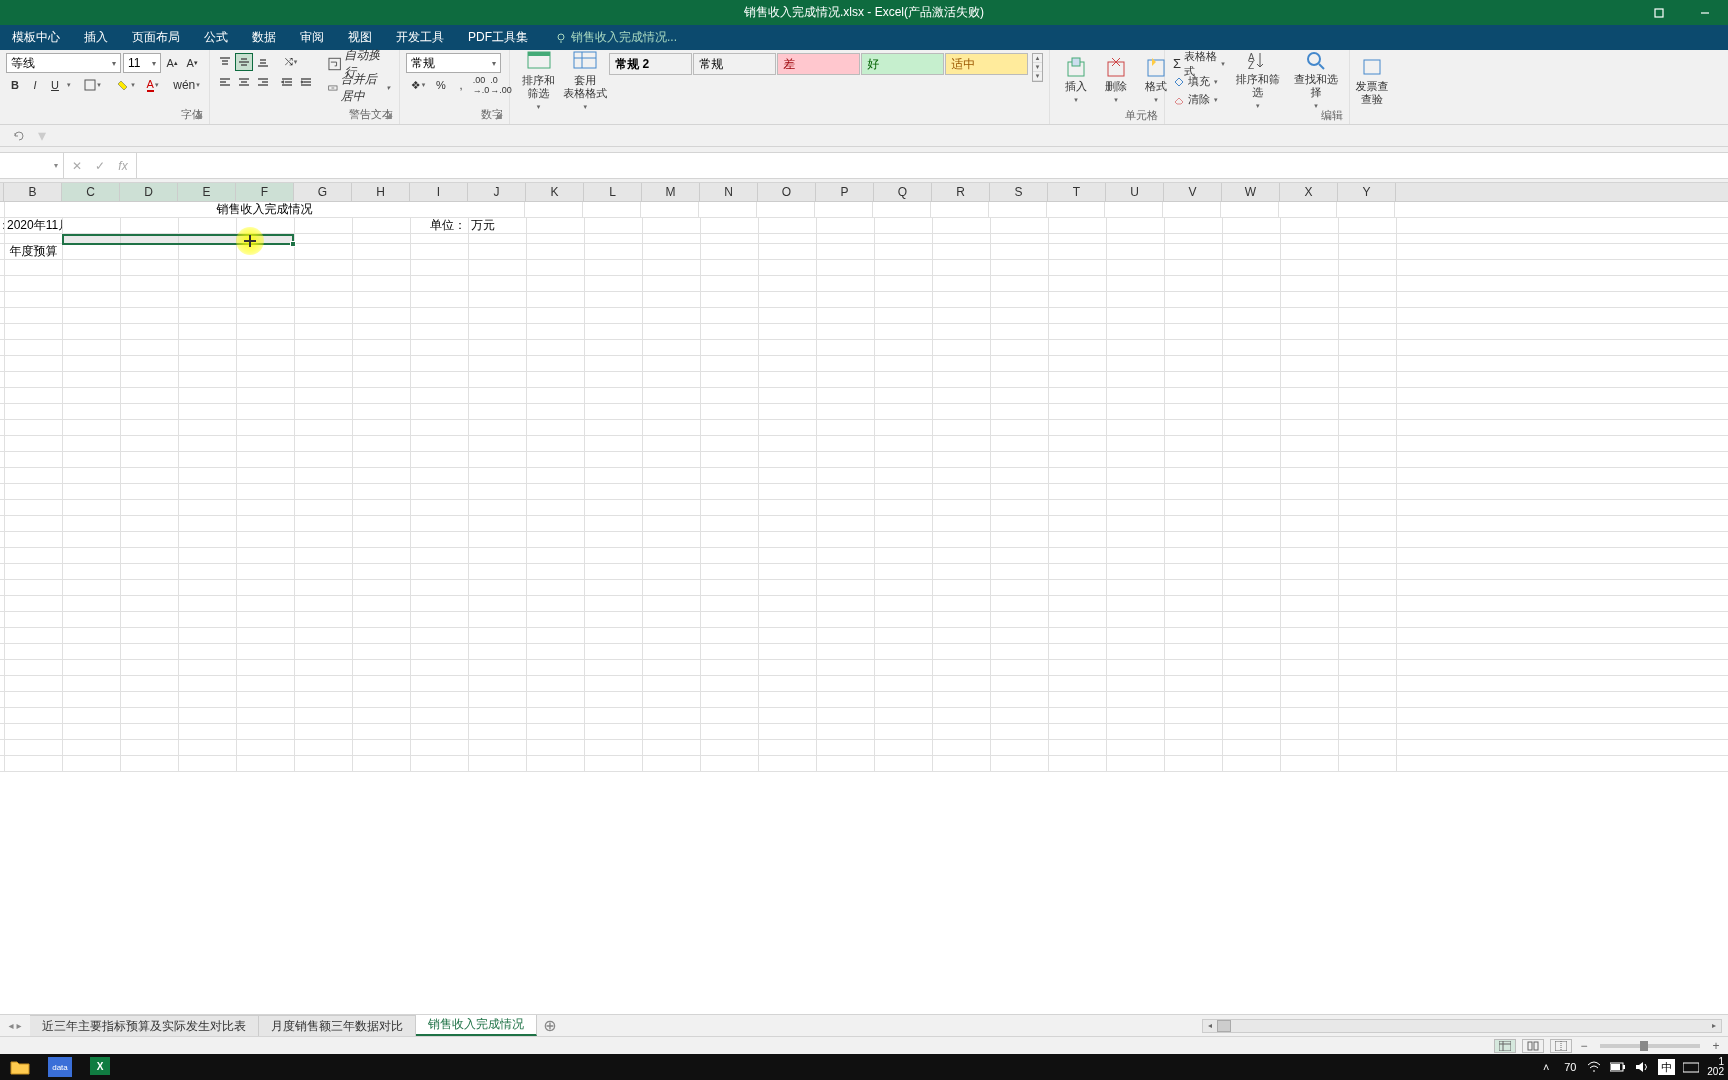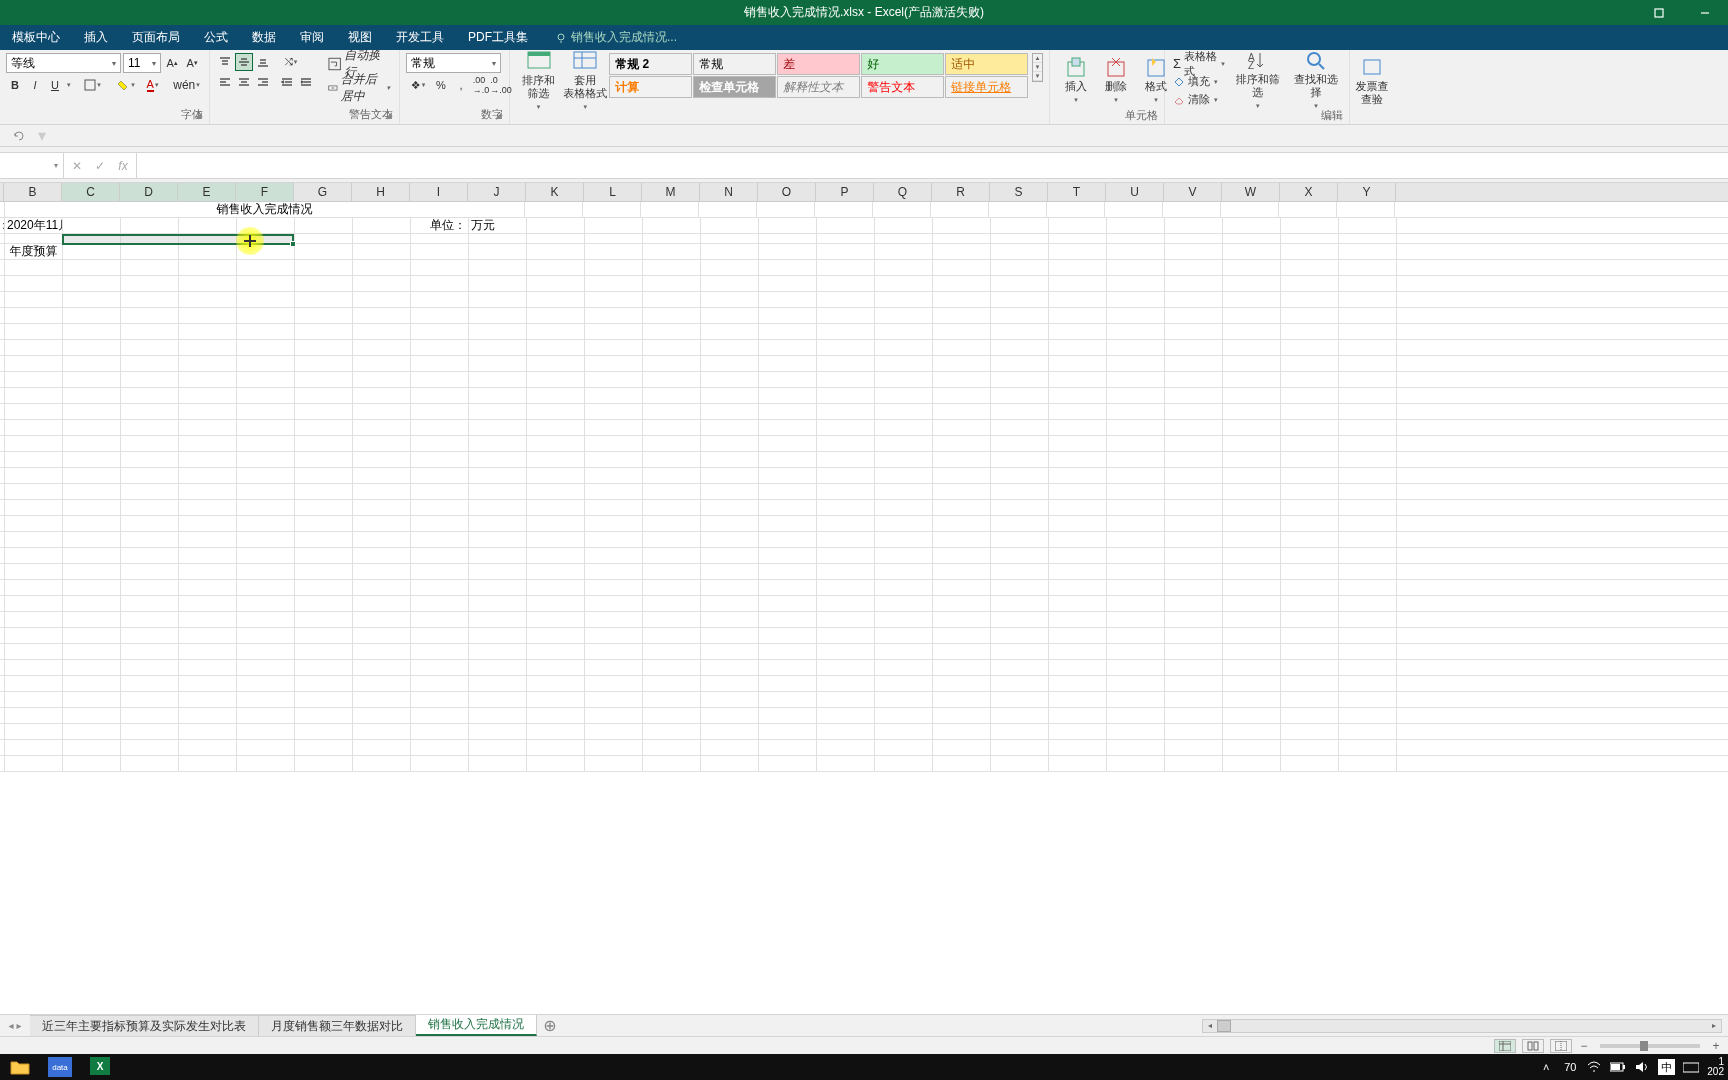--- a/index.html
+++ b/index.html
@@ -365,27 +365,20 @@
           <span class="dd">▾</span>
       </div>
       <div class="styles-preview">
         <div class="styles-row">
           <div class="style-cell bold">常规 2</div>
           <div class="style-cell">常规</div>
           <div class="style-cell" style="background:#ffc7ce;color:#9c0006;">差</div>
           <div class="style-cell" style="background:#c6efce;color:#006100;">好</div>
           <div class="style-cell" style="background:#ffeb9c;color:#9c5700;">适中</div>
         </div>
-        <div class="styles-row">
-          <div class="style-cell" style="background:#f2f2f2;color:#fa7d00;font-weight:bold;">计算</div>
-          <div class="style-cell" style="background:#a5a5a5;color:#fff;font-weight:bold;">检查单元格</div>
-          <div class="style-cell" style="color:#7f7f7f;font-style:italic;">解释性文本</div>
-          <div class="style-cell" style="color:#ff0000;">警告文本</div>
-          <div class="style-cell" style="color:#fa7d00;text-decoration:underline;">链接单元格</div>
-        </div>
       </div>
       <div class="styles-expand">
           <div>▴</div>
           <div>▾</div>
           <div>▾</div>
         </div>
     </div>
   </div>
 
   <div class="ribbon-group" style="width:115px;">

